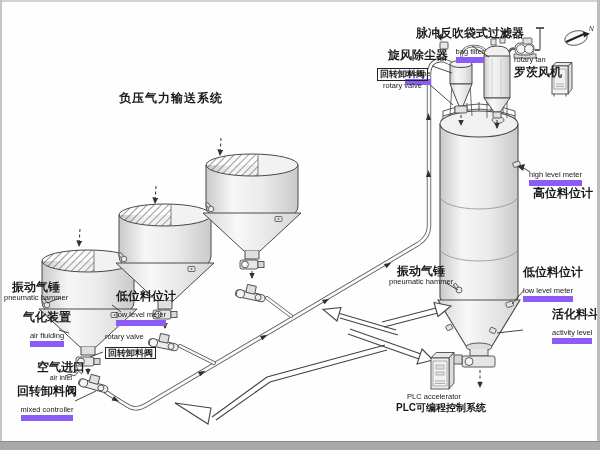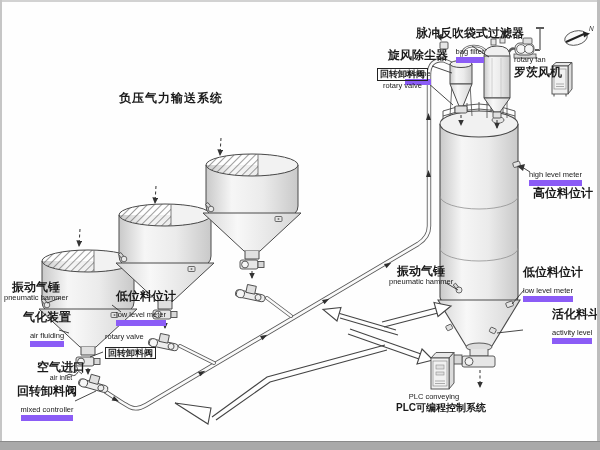--- a/index.html
+++ b/index.html
@@ -341,17 +341,17 @@
     <span class="zh">空气进口</span>
     <span class="en" style="font-size:7px;">air inlet</span>
   </div>
 
   <div class="lb ctr" style="left:17px;top:384px;">
     <span class="zh">回转卸料阀</span>
     <span class="en u" style="display:inline-block;">mixed controller</span>
   </div>
 
   <div class="lb ctr" style="left:396px;top:393px;width:76px;">
-    <span class="en">PLC conveying</span>
+    <span class="en">PLC accelerator</span>
     <span class="zh" style="font-size:10px;text-align:right;">PLC可编程控制系统</span>
   </div>
 
 </div>
 
 </body></html>

